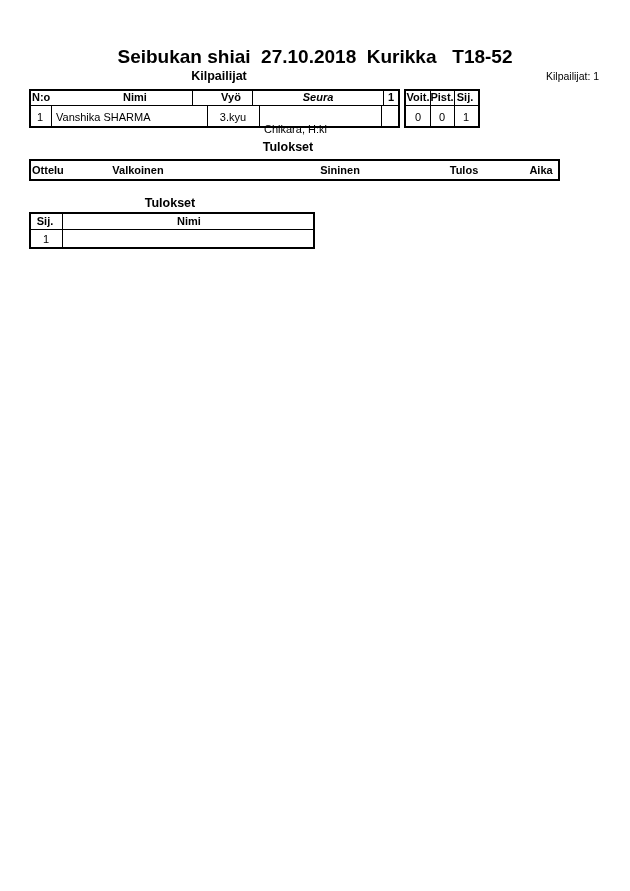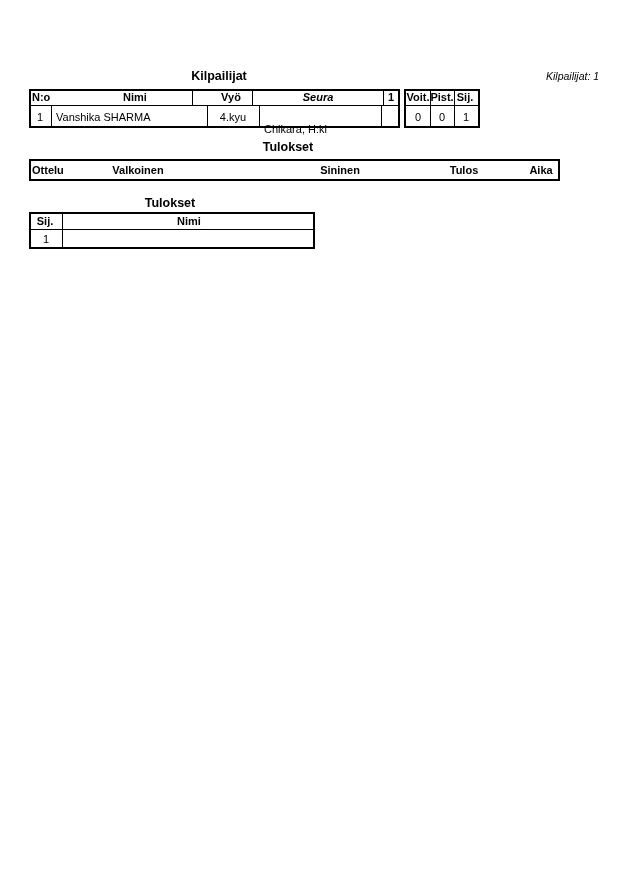--- a/index.html
+++ b/index.html
@@ -10,21 +10,21 @@
   .c{transform:translateX(-50%);}
   .t11{font-size:11px;line-height:14px;height:24px;}
   .t12{font-size:12.5px;line-height:14px;height:14px;}
   .t10{font-size:10.5px;line-height:13px;height:13px;}
   .box{position:absolute;box-sizing:border-box;border:2px solid #000;background:transparent;}
   .vl{position:absolute;width:1px;background:#000;}
 
   #title{top:46px;left:315px;font-size:19px;line-height:22px;}
 
   #kilp-label{top:69px;left:219px;}
-  #kilp-count{top:70px;left:546px;font-style:italic;}
+  #kilp-count{top:70px;left:546px;}
 
   
   #t1hl{left:29px;top:89px;width:371px;height:17px;border-bottom-width:1px;}
   #t1hr{left:404px;top:89px;width:76px;height:17px;border-bottom-width:1px;}
   
   #t1dl{left:29px;top:106px;width:371px;height:22px;border-top:none;}
   #t1dr{left:404px;top:106px;width:76px;height:22px;border-top:none;}
   
   #hl1{left:192px;top:91px;height:14px;} #hl2{left:252px;top:91px;height:14px;}
   #hl3{left:383px;top:91px;height:14px;} #hl4{left:430px;top:91px;height:14px;}
@@ -58,20 +58,21 @@
   #tkl1{left:62px;top:214px;height:15px;}
   #tkl2{left:62px;top:230px;height:17px;}
   #tk-h-sij{left:45px;top:214px;}  #tk-h-nimi{left:189px;top:214px;}
   #tk-d-sij{left:46px;top:232px;}  #tk-d-nimi{left:68px;top:232px;}
 </style>
 </head>
 <body>
 
 <div class="page">
 
+  <div id="title" class="abs b c">Seibukan shiai  27.10.2018  Kurikka   T18-52</div>
   <div id="kilp-label" class="abs b c t12">Kilpailijat</div>
   <div id="kilp-count" class="abs t10">Kilpailijat: 1</div>
 
   <div id="t1hl" class="box"></div>
   <div id="t1hr" class="box"></div>
   <div id="hl1" class="vl"></div>
   <div id="hl2" class="vl"></div>
   <div id="hl3" class="vl"></div>
   <div id="hl4" class="vl"></div>
   <div id="hl5" class="vl"></div>
@@ -87,21 +88,21 @@
   <div id="t1dl" class="box"></div>
   <div id="t1dr" class="box"></div>
   <div id="dl1" class="vl"></div>
   <div id="dl2" class="vl"></div>
   <div id="dl3" class="vl"></div>
   <div id="dl4" class="vl"></div>
   <div id="dl5" class="vl"></div>
   <div id="dl6" class="vl"></div>
   <div id="d-no" class="abs t11 c">1</div>
   <div id="d-nimi" class="abs t11">Vanshika SHARMA</div>
-  <div id="d-vyo" class="abs t11 c">4.kyu</div>
+  <div id="d-vyo" class="abs t11 c">3.kyu</div>
   <div id="d-seura" class="abs t11">Chikara, H:ki</div>
   <div id="d-m1" class="abs t11 c"></div>
   <div id="d-voit" class="abs t11 c">0</div>
   <div id="d-pist" class="abs t11 c">0</div>
   <div id="d-sij" class="abs t11 c">1</div>
 
   <div id="ot-heading" class="abs b c t12">Tulokset</div>
   <div id="otbox" class="box"></div>
   <div id="o-ottelu" class="abs b t11">Ottelu</div>
   <div id="o-valkoinen" class="abs b t11 c">Valkoinen</div>

